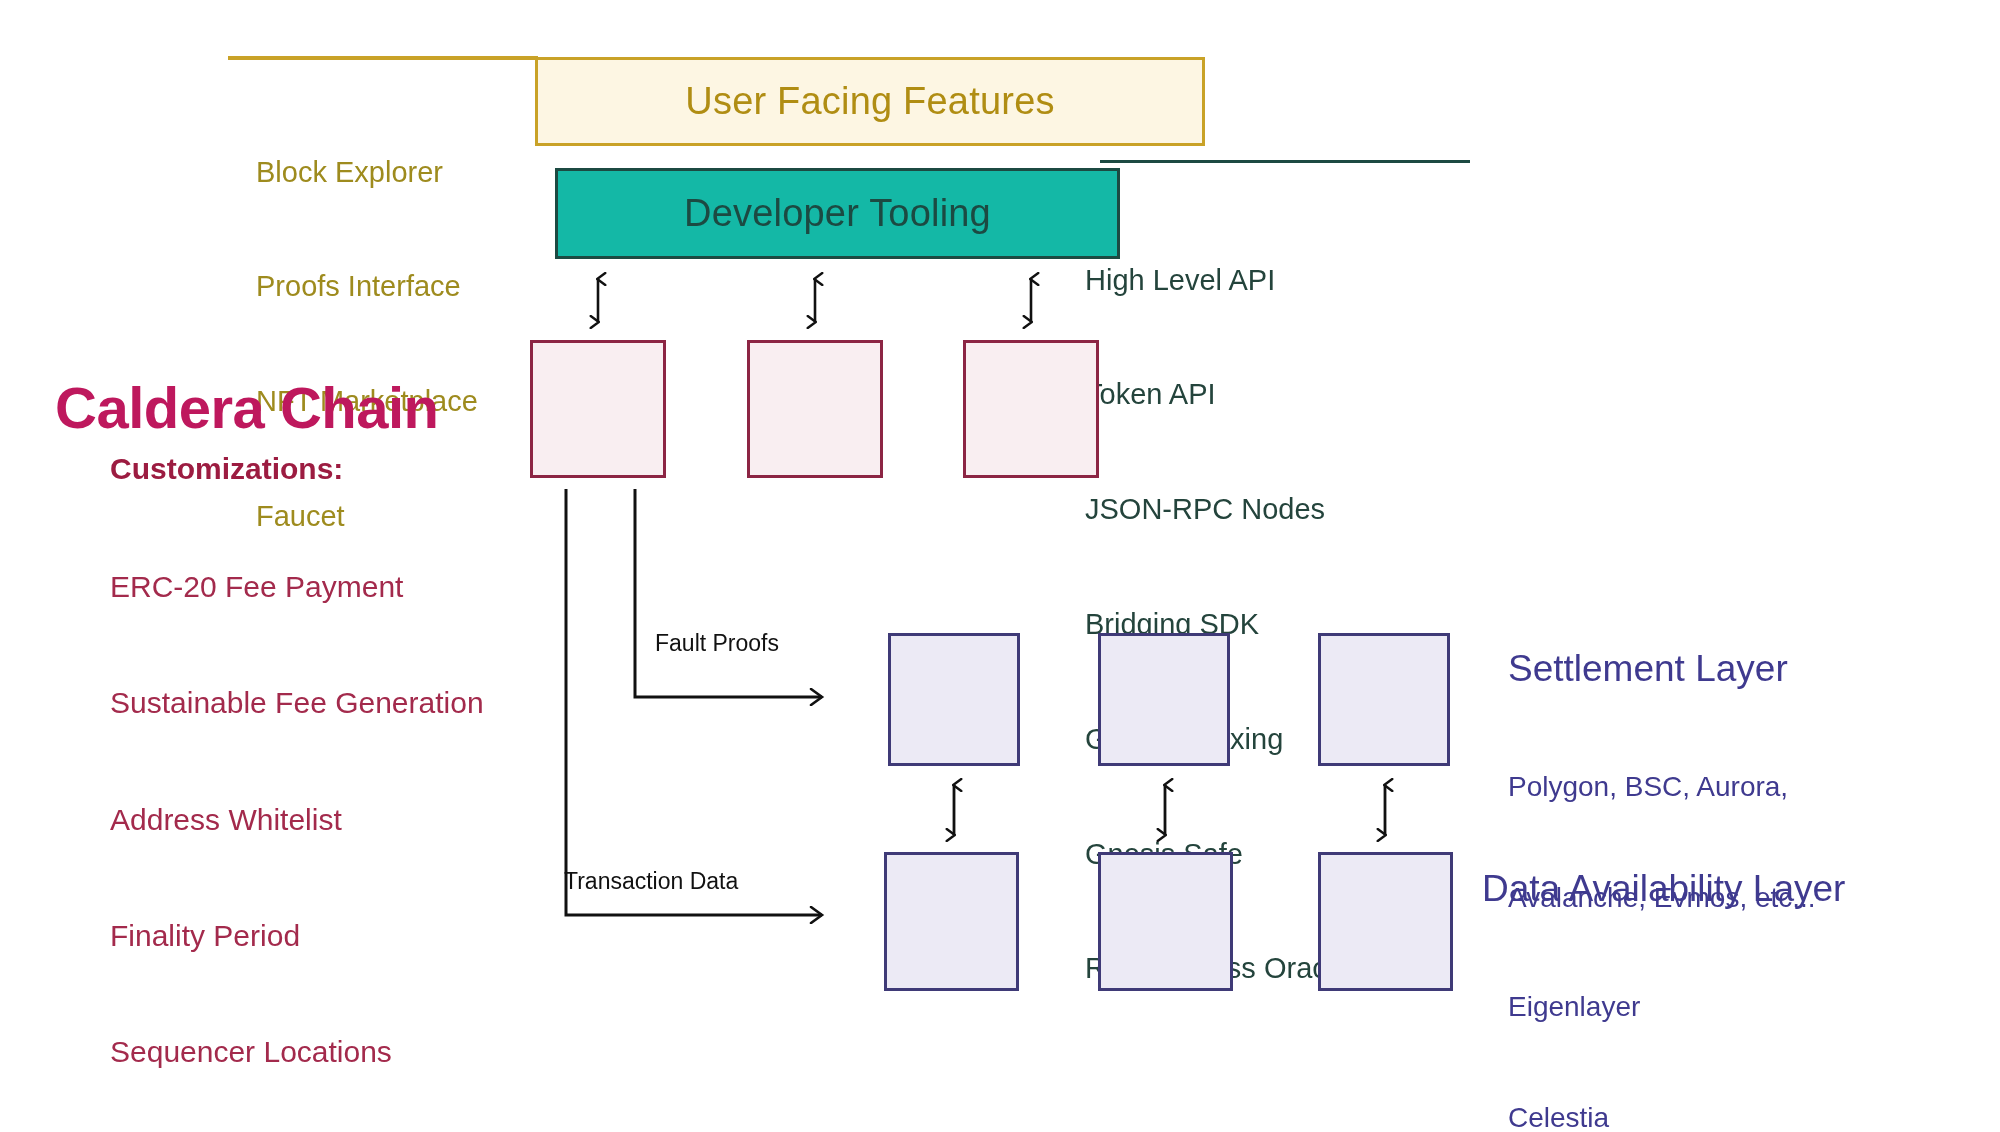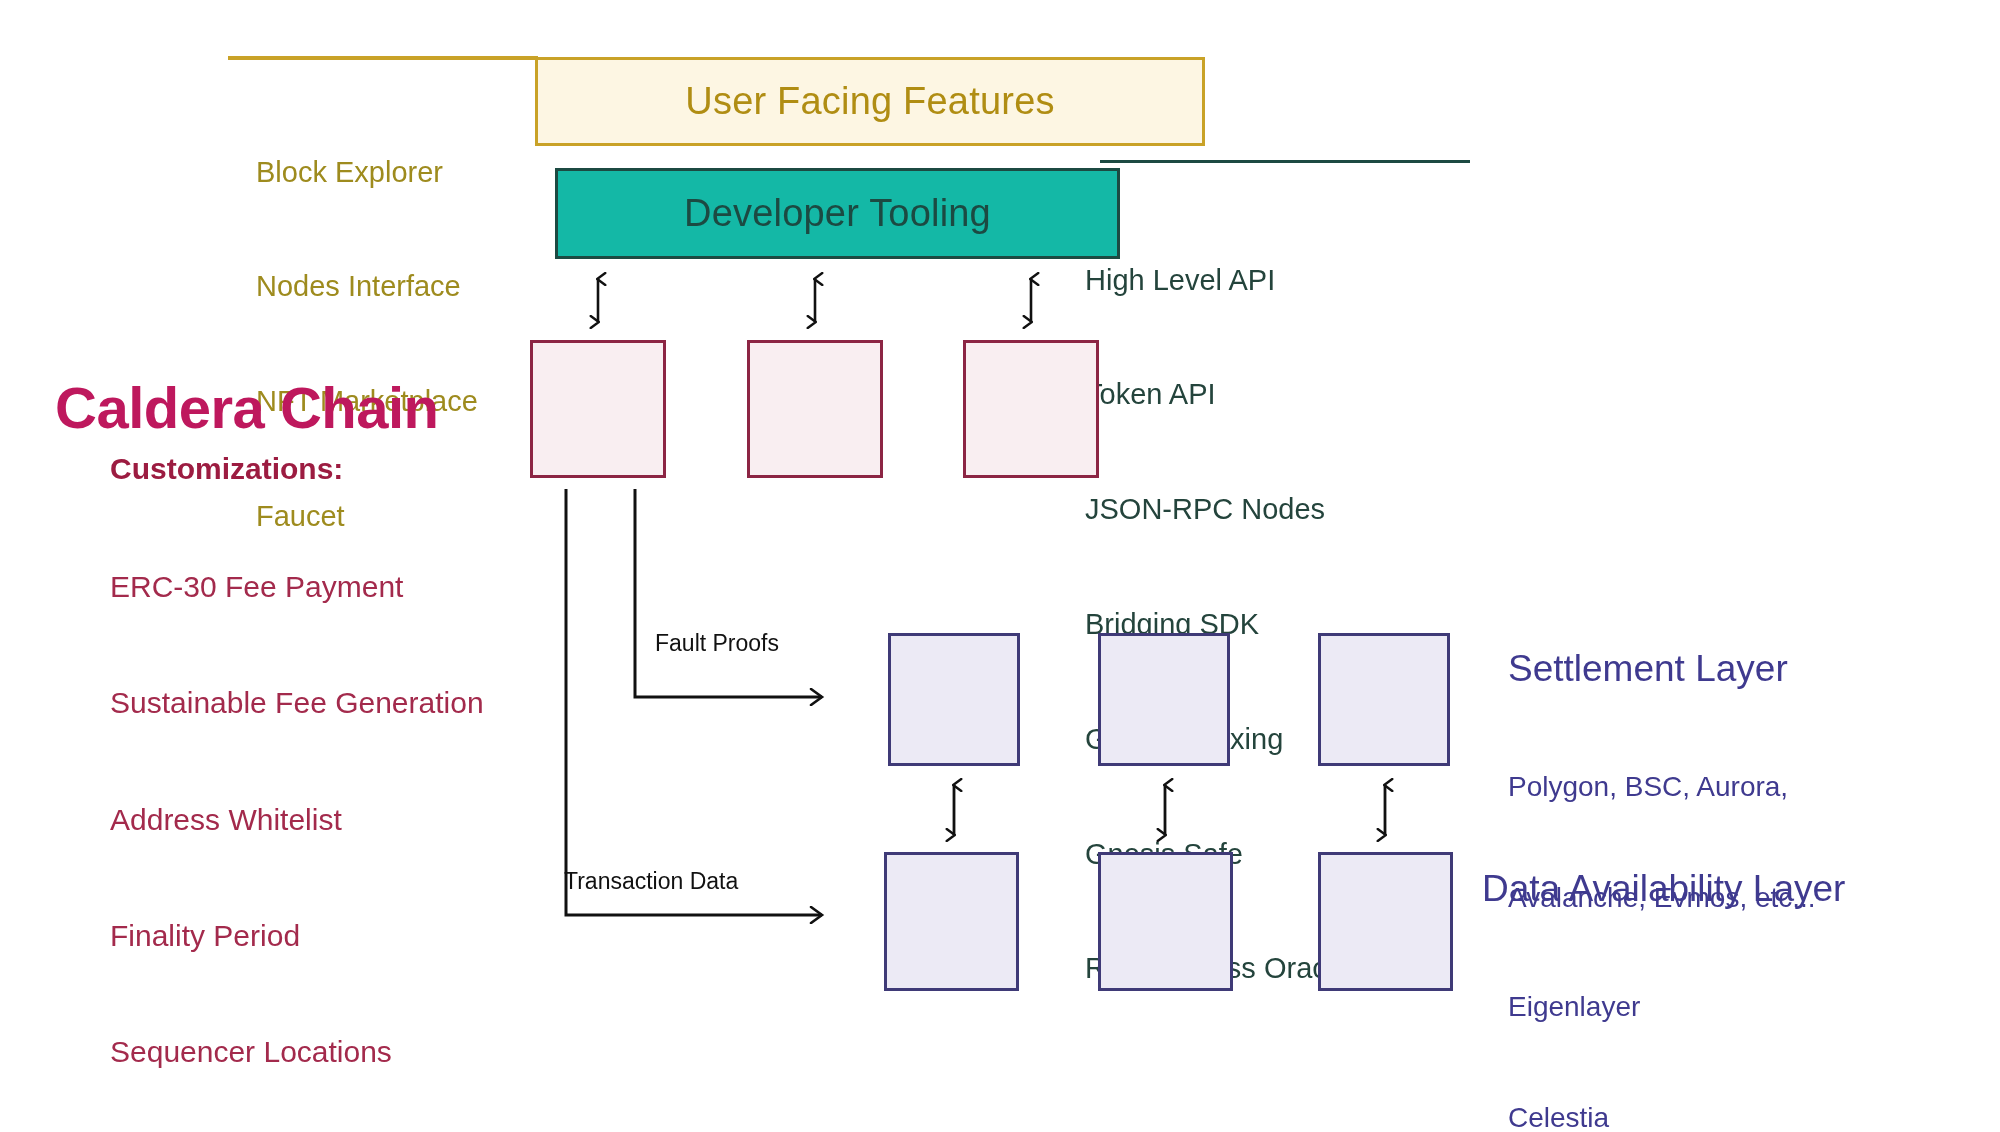--- a/index.html
+++ b/index.html
@@ -159,42 +159,42 @@
 <body>
 
 <div class="stage">
 
   <div class="abs gold-rule"></div>
 
   <div class="abs banner banner-ufr">User Facing Features</div>
 
   <div class="abs list list-ufr">
     <div>Block Explorer</div>
-    <div>Nodes Interface</div>
+    <div>Proofs Interface</div>
     <div>NFT Marketplace</div>
     <div>Faucet</div>
   </div>
 
   <div class="abs banner banner-dev">Developer Tooling</div>
   <div class="abs teal-rule"></div>
 
   <div class="abs list list-dev">
     <div>High Level API</div>
     <div>Token API</div>
     <div>JSON-RPC Nodes</div>
     <div>Bridging SDK</div>
     <div>Graph Indexing</div>
     <div>Gnosis Safe</div>
     <div>Randomness Oracles</div>
   </div>
 
   <div class="abs caldera-title">Caldera Chain</div>
   <div class="abs caldera-sub">Customizations:</div>
   <div class="abs caldera-list">
-    <div>ERC-30 Fee Payment</div>
+    <div>ERC-20 Fee Payment</div>
     <div>Sustainable Fee Generation</div>
     <div>Address Whitelist</div>
     <div>Finality Period</div>
     <div>Sequencer Locations</div>
     
     
     
     
   </div>
 

